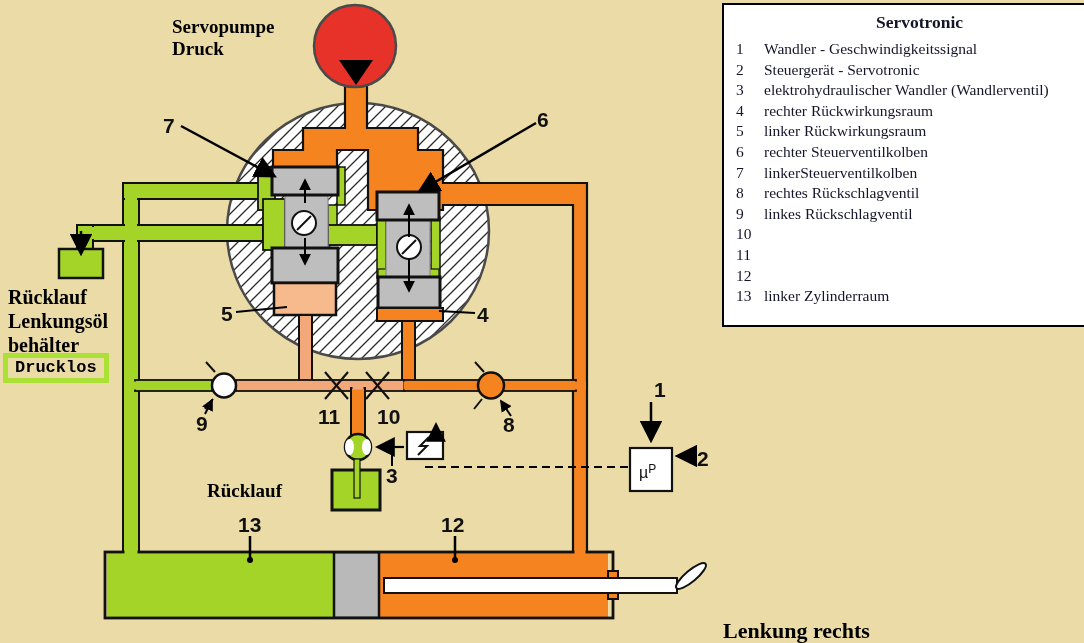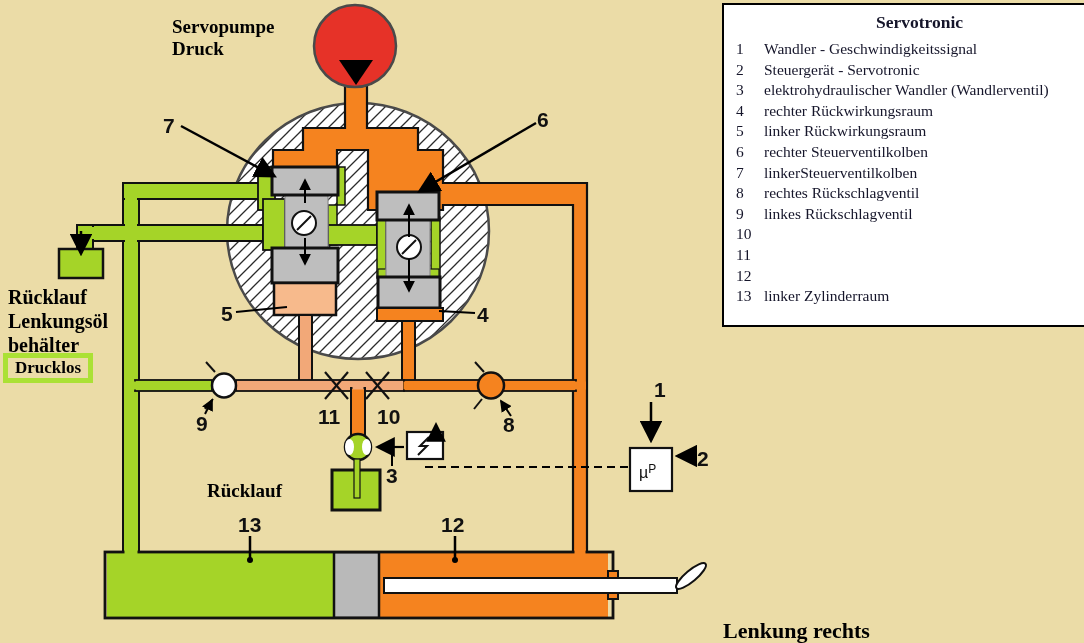--- a/index.html
+++ b/index.html
@@ -20,21 +20,21 @@
     white-space:nowrap;
   }
   .pump-label{left:172px;top:16px;font-size:19px;line-height:22px;}
   .reservoir-label{left:8px;top:285px;font-size:20px;line-height:24px;}
   .drucklos-box{
     left:3px;top:353px;
     border:5px solid #ABE135;
     background:#EBDCA7;
     padding:0 7px;
     font-size:17px;line-height:20px;font-weight:bold;
-    font-family:Liberation Serif, serif;
+    font-family:Liberation Mono, monospace;
   }
   .return-label{left:207px;top:480px;font-size:19px;}
   .steering-label{left:723px;top:570px;font-size:22px;line-height:25px;margin-top:48px;}
   .legend{
     position:absolute;left:722px;top:3px;
     width:395px;height:324px;
     background:#FFFFFF;
     border:2px solid #000;
     box-sizing:border-box;
     color:#15152a;

